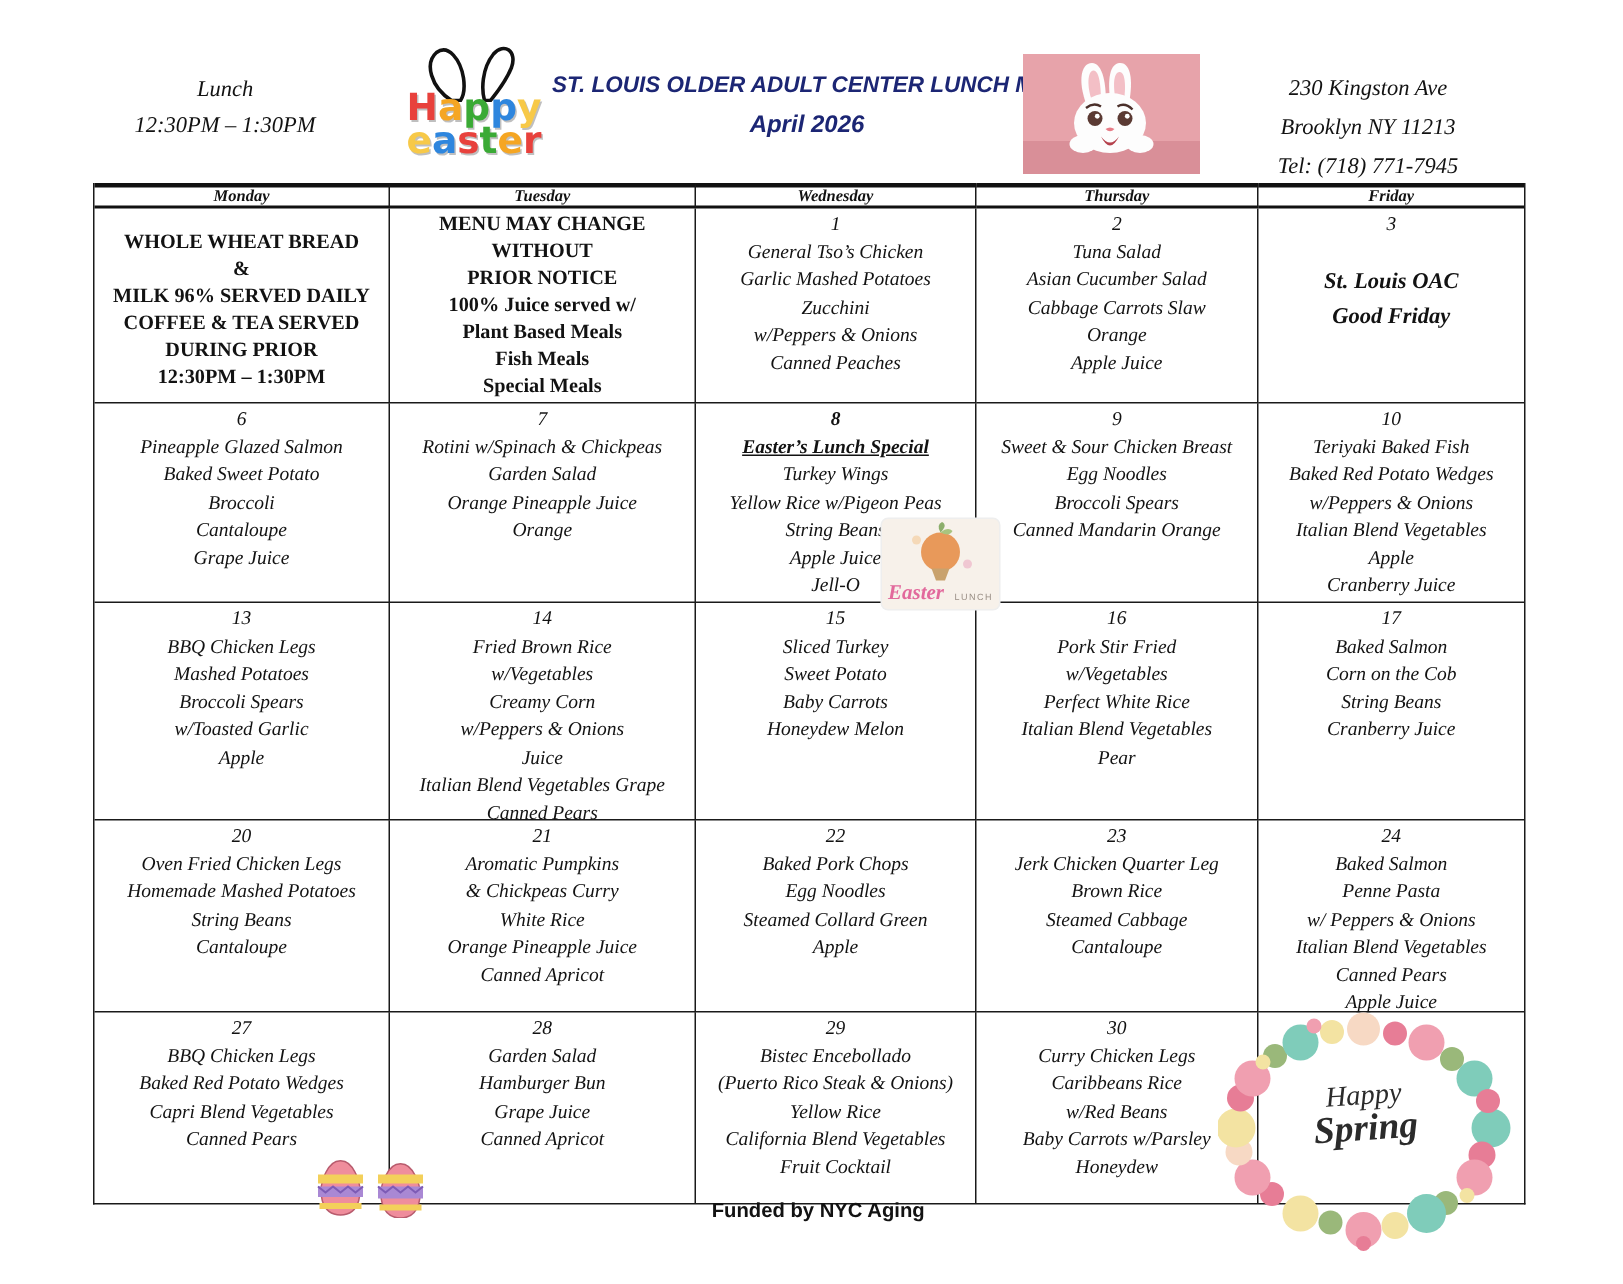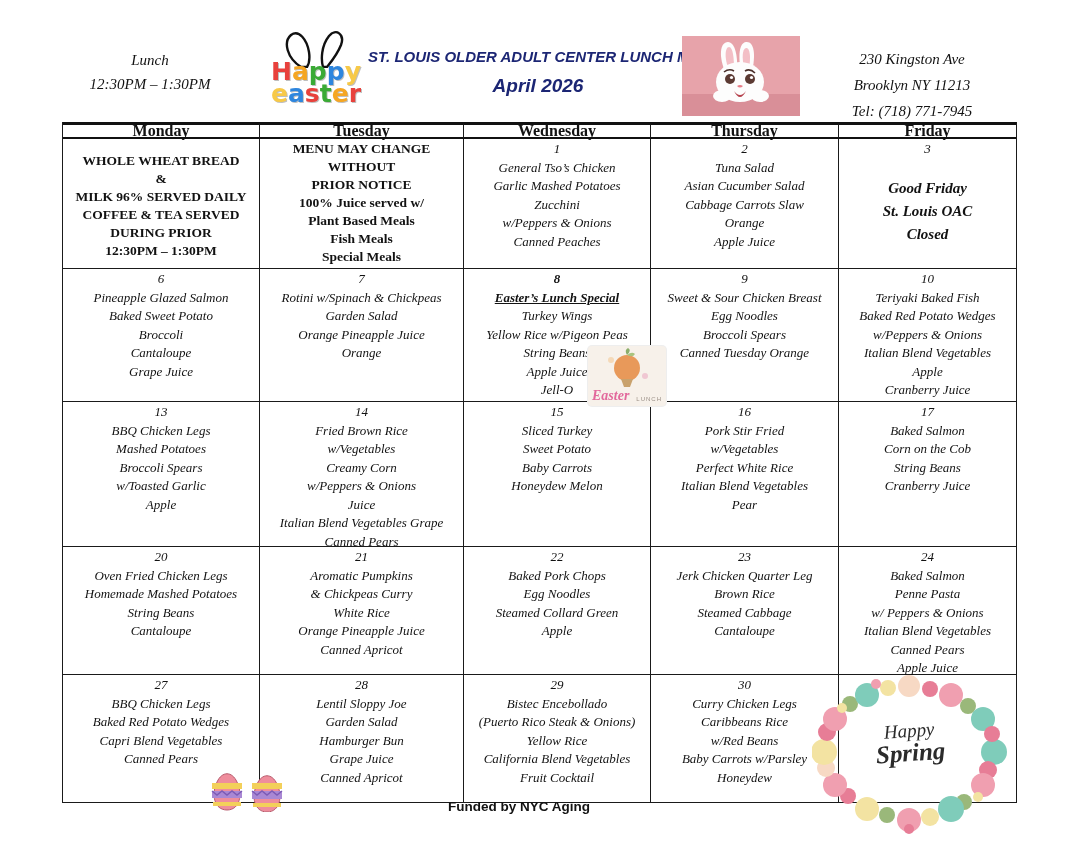--- a/index.html
+++ b/index.html
@@ -6,21 +6,21 @@
   .page{position:relative;width:1082px;height:856px;background:#fff;overflow:hidden;
         font-family:"Liberation Serif",serif;color:#121212;}
 
   
   .hdr-lunch{position:absolute;left:70px;top:48px;width:160px;text-align:center;
              font-style:italic;font-size:15px;line-height:24px;}
   .hdr-title{position:absolute;left:368px;top:48px;width:340px;text-align:center;
              font-family:"Liberation Sans",sans-serif;font-style:italic;font-weight:bold;
              color:#1c2674;z-index:1;}
   .hdr-title .t1{font-size:15px;white-space:nowrap;}
-  .hdr-title .t2{font-size:19px;margin-top:10px;}
+  .hdr-title .t2{font-size:16px;margin-top:10px;}
   .hdr-addr{position:absolute;left:822px;top:46px;width:180px;text-align:center;
             font-style:italic;font-size:15px;line-height:26px;}
 
   
   .easter-logo{position:absolute;left:252px;top:30px;width:128px;text-align:center;z-index:2;}
   .easter-logo .ears{display:block;margin:0 auto -8px auto;}
   .logo-word{font-family:"DejaVu Sans",sans-serif;font-weight:bold;font-size:25px;
              line-height:24px;letter-spacing:0px;text-shadow:1px 1px 0 rgba(0,0,0,.25);}
   .logo-word span{display:inline-block;}
   .logo-word.w2{margin-top:-2px;}
@@ -29,37 +29,37 @@
   .bunny-photo{position:absolute;left:682px;top:36px;width:118px;height:80px;z-index:3;}
 
   
   .grid{position:absolute;left:62px;top:122px;width:953px;display:grid;
         grid-template-columns:197px 204px 187px 188px 177px;
         grid-template-rows:17px 130px 133px 145px 128px 127px;
         border-left:1.5px solid #1a1a1a;border-right:1.5px solid #1a1a1a;
         border-bottom:1.5px solid #1a1a1a;background:#fff;}
   .dayhdr{border-top:3px solid #111;border-bottom:2px solid #111;
           border-right:1.3px solid #1a1a1a;
-          font-weight:bold;font-size:16px;text-align:center;
+          font-weight:bold;font-style:italic;font-size:11px;text-align:center;
           display:flex;align-items:center;justify-content:center;}
   .grid > div:nth-child(5n){border-right:none;}
   .cell{border-right:1.3px solid #1a1a1a;border-bottom:1.3px solid #1a1a1a;
         font-style:italic;font-size:13px;line-height:18.5px;text-align:center;
         padding-top:1px;overflow:visible;}
   .grid > div:nth-last-child(-n+5){border-bottom:none;}
   .day-number{display:block;}
   .notice{font-style:normal;font-weight:bold;font-size:13.5px;line-height:18px;}
   .w0c0{padding-top:13px;text-align:center;}
   .closed .lines{margin-top:18px;}
   .closed .line{font-weight:bold;font-size:15px;line-height:23px;}
   .easter .day-number{font-weight:bold;}
   .special-title{display:block;font-weight:bold;text-decoration:underline;}
 
   
-  .footer{position:absolute;left:448px;top:799px;width:195px;
+  .footer{position:absolute;left:448px;top:799px;width:195px;text-align:center;
           font-family:"Liberation Sans",sans-serif;font-weight:bold;font-size:13.5px;}
 
   
   .balloon-badge{position:absolute;left:588px;top:346px;width:78px;height:60px;z-index:4;
                  background:#f7f1ea;border-radius:4px;box-shadow:0 0 0 1px #eee;
                  text-align:center;overflow:hidden;}
   .balloon-badge .script{position:absolute;left:4px;bottom:2px;font-style:italic;
                  font-size:14px;color:#e2699c;font-weight:bold;}
   .balloon-badge .small{position:absolute;right:4px;bottom:4px;font-family:"Liberation Sans",sans-serif;
                  font-size:6px;color:#9a8f86;letter-spacing:1px;}
@@ -163,23 +163,22 @@
           <div class="line">Tuna Salad</div>
           <div class="line">Asian Cucumber Salad</div>
           <div class="line">Cabbage Carrots Slaw</div>
           <div class="line">Orange</div>
           <div class="line">Apple Juice</div>
         </div>
       </div>
       <div class="cell closed w0c4">
         <span class="day-number">3</span>
         <div class="lines">
+          <div class="line">St. Louis OAC</div>
           <div class="line">Good Friday</div>
-          <div class="line">St. Louis OAC</div>
-          <div class="line">Closed</div>
         </div>
       </div>
       <div class="cell menu w1c0">
         <span class="day-number">6</span>
         <div class="lines">
           <div class="line">Pineapple Glazed Salmon</div>
           <div class="line">Baked Sweet Potato</div>
           <div class="line">Broccoli</div>
           <div class="line">Cantaloupe</div>
           <div class="line">Grape Juice</div>
@@ -204,21 +203,21 @@
           <div class="line">Apple Juice</div>
           <div class="line">Jell-O</div>
         </div>
       </div>
       <div class="cell menu w1c3">
         <span class="day-number">9</span>
         <div class="lines">
           <div class="line">Sweet &amp; Sour Chicken Breast</div>
           <div class="line">Egg Noodles</div>
           <div class="line">Broccoli Spears</div>
-          <div class="line">Canned Tuesday Orange</div>
+          <div class="line">Canned Mandarin Orange</div>
         </div>
       </div>
       <div class="cell menu w1c4">
         <span class="day-number">10</span>
         <div class="lines">
           <div class="line">Teriyaki Baked Fish</div>
           <div class="line">Baked Red Potato Wedges</div>
           <div class="line">w/Peppers &amp; Onions</div>
           <div class="line">Italian Blend Vegetables</div>
           <div class="line">Apple</div>
@@ -328,21 +327,20 @@
         <div class="lines">
           <div class="line">BBQ Chicken Legs</div>
           <div class="line">Baked Red Potato Wedges</div>
           <div class="line">Capri Blend Vegetables</div>
           <div class="line">Canned Pears</div>
         </div>
       </div>
       <div class="cell menu w4c1">
         <span class="day-number">28</span>
         <div class="lines">
-          <div class="line">Lentil Sloppy Joe</div>
           <div class="line">Garden Salad</div>
           <div class="line">Hamburger Bun</div>
           <div class="line">Grape Juice</div>
           <div class="line">Canned Apricot</div>
         </div>
       </div>
       <div class="cell menu w4c2">
         <span class="day-number">29</span>
         <div class="lines">
           <div class="line">Bistec Encebollado</div>

